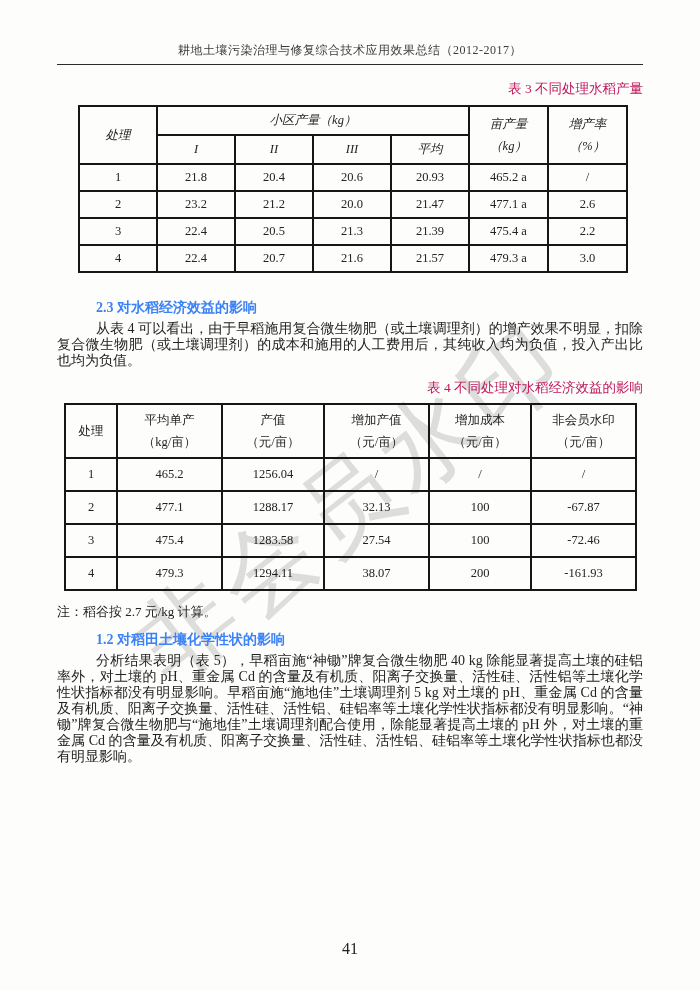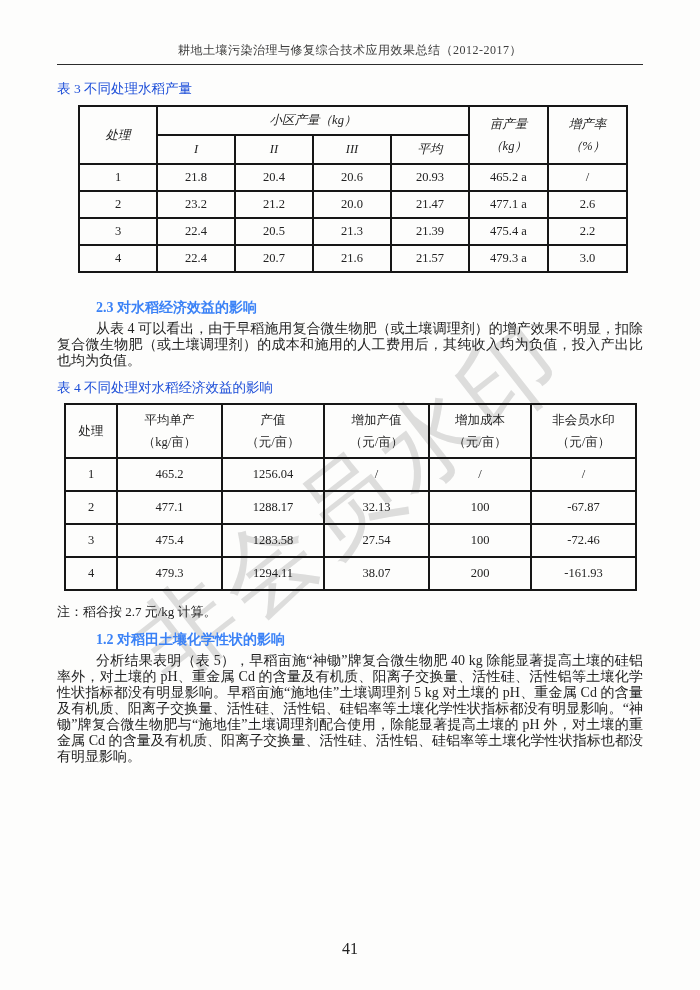--- a/index.html
+++ b/index.html
@@ -29,24 +29,24 @@
   .page-header{
     margin-top:42px;
     text-align:center;
     font-size:12px;
     letter-spacing:0.5px;
     color:#3c3c3c;
     padding-bottom:5px;
     border-bottom:1.5px solid #2c2c2c;
   }
   .table-title{
-    text-align:left;
+    text-align:right;
     font-size:13.5px;
     margin:15px 0 7px 0;
-    color:#1d4ed8;
+    color:#be185d;
   }
   table{
     border-collapse:collapse;
     table-layout:fixed;
     font-size:12.5px;
     text-align:center;
     color:#222;
   }
   table, td{border:2px solid #161616;}
   td{padding:0;vertical-align:middle;}

